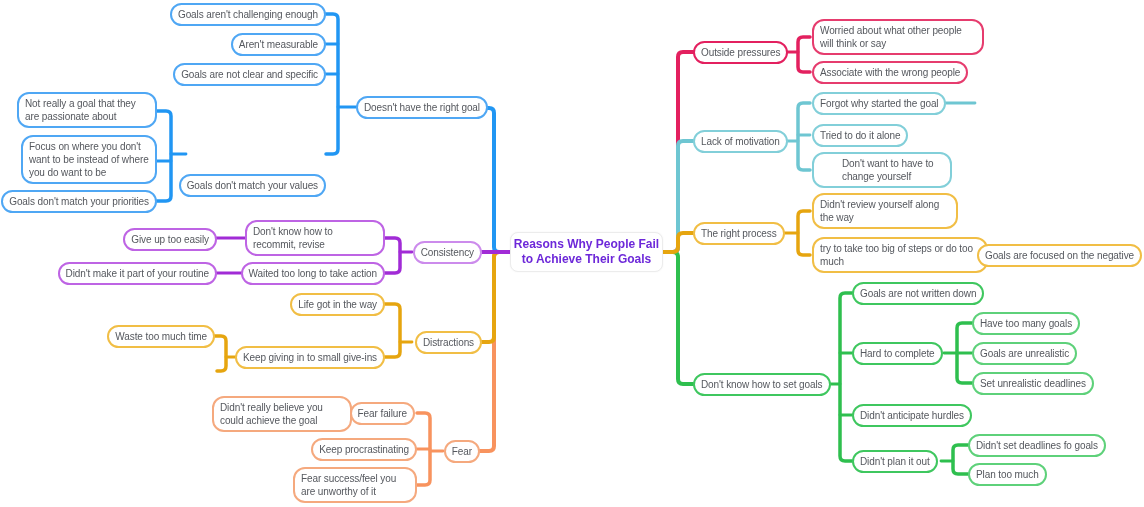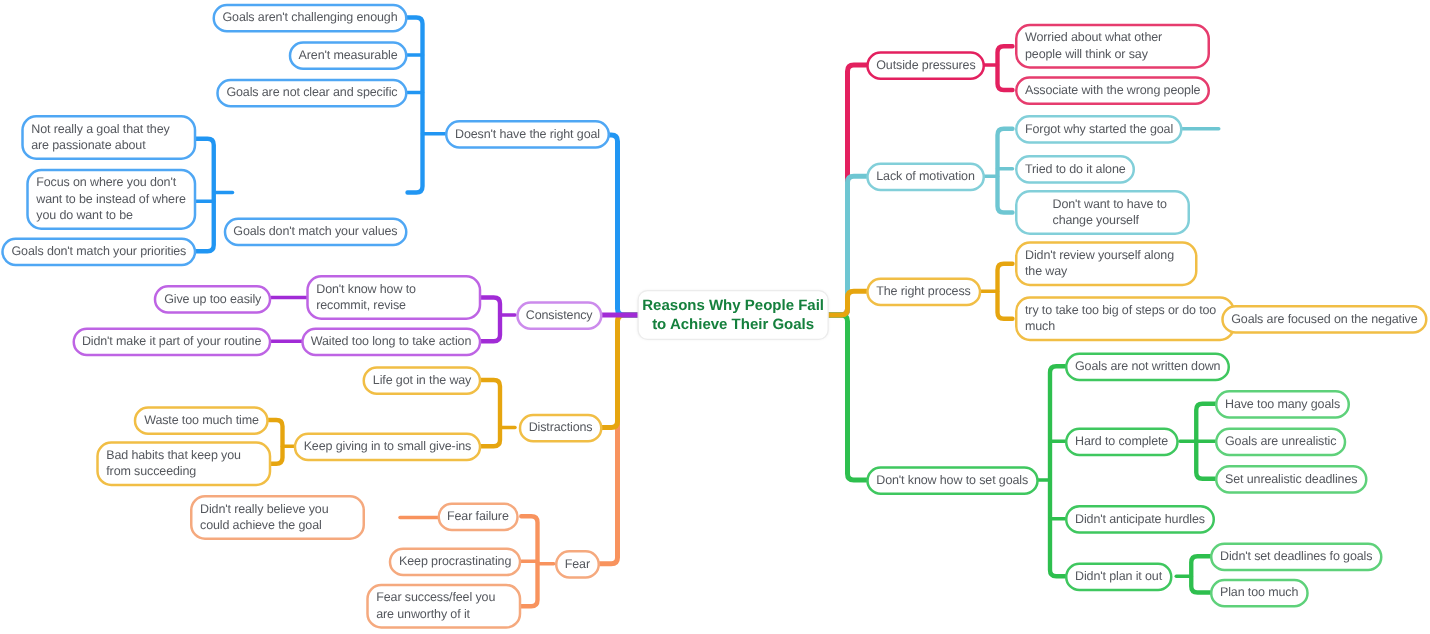--- a/index.html
+++ b/index.html
@@ -82,51 +82,50 @@
     <path class="w-mid" d="M852 293 H845 Q840 293 840 298 V456 Q840 461 845 461 H852" stroke="#2EBF4E"></path>
     <path class="w-stub" d="M840 353 H852" stroke="#2EBF4E"></path>
     <path class="w-stub" d="M840 415 H852" stroke="#2EBF4E"></path>
     <path class="w-stub" d="M944 353 H957" stroke="#2EBF4E"></path>
     <path class="w-mid" d="M972 323 H962 Q957 323 957 328 V378 Q957 383 962 383 H972" stroke="#2EBF4E"></path>
     <path class="w-stub" d="M957 353 H972" stroke="#2EBF4E"></path>
     <path class="w-stub" d="M941 461 H953" stroke="#2EBF4E"></path>
     <path class="w-mid" d="M968 445 H958 Q953 445 953 450 V469 Q953 474 958 474 H968" stroke="#2EBF4E"></path>
   </svg>
 
-  <div class="node root" style="left: 510px; top: 232px; width: 153px; color: #15803d;">Reasons Why People Fail to Achieve Their Goals</div>
+  <div class="node root" style="left: 510px; top: 232px; width: 153px; color: #6d28d9;">Reasons Why People Fail to Achieve Their Goals</div>
 
   <div class="node nw" style="left: 356px; top: 96px; border-color: rgb(79, 167, 244);">Doesn't have the right goal</div>
   <div class="node nw" style="right: 818px; top: 3px; border-color: rgb(79, 167, 244);">Goals aren't challenging enough</div>
   <div class="node nw" style="right: 818px; top: 33px; border-color: rgb(79, 167, 244);">Aren't measurable</div>
   <div class="node nw" style="right: 818px; top: 63px; border-color: rgb(79, 167, 244);">Goals are not clear and specific</div>
   <div class="node nw" style="right: 818px; top: 129px; border-color: rgb(79, 167, 244); margin-top: 45px;">Goals don't match your values</div>
   <div class="node" style="right: 987px; top: 92px; width: 140px; border-color: rgb(79, 167, 244);">Not really a goal that they are passionate about</div>
   <div class="node" style="right: 987px; top: 135px; width: 136px; border-color: rgb(79, 167, 244);">Focus on where you don't want to be instead of where you do want to be</div>
   <div class="node nw" style="right: 987px; top: 190px; border-color: rgb(79, 167, 244);">Goals don't match your priorities</div>
 
   <div class="node nw" style="right: 662px; top: 241px; border-color: rgb(204, 139, 236);">Consistency</div>
   <div class="node" style="right: 759px; top: 220px; width: 140px; border-color: rgb(190, 100, 228);">Don't know how to recommit, revise</div>
   <div class="node nw" style="right: 927px; top: 228px; border-color: rgb(190, 100, 228);">Give up too easily</div>
   <div class="node nw" style="right: 759px; top: 262px; border-color: rgb(190, 100, 228);">Waited too long to take action</div>
   <div class="node nw" style="right: 927px; top: 262px; border-color: rgb(190, 100, 228);">Didn't make it part of your routine</div>
 
   <div class="node nw" style="right: 662px; top: 331px; border-color: rgb(241, 190, 69);">Distractions</div>
   <div class="node nw" style="right: 759px; top: 293px; border-color: rgb(241, 190, 69);">Life got in the way</div>
   <div class="node nw" style="right: 759px; top: 346px; border-color: rgb(241, 190, 69);">Keep giving in to small give-ins</div>
   <div class="node nw" style="right: 929px; top: 325px; border-color: rgb(241, 190, 69);">Waste too much time</div>
-  <div class="node" style="right: 927px; top: 353px; width: 140px; border-color: rgb(241, 190, 69);">Bad habits that keep you from succeeding</div>
 
   <div class="node nw" style="right: 664px; top: 440px; border-color: rgb(245, 169, 126);">Fear</div>
   <div class="node nw" style="right: 729px; top: 402px; border-color: rgb(245, 169, 126);">Fear failure</div>
-  <div class="node" style="right: 852px; top: 396px; width: 140px; border-color: rgb(245, 169, 126);">Didn't really believe you could achieve the goal</div>
+  <div class="node" style="right: 792px; top: 396px; width: 140px; border-color: rgb(245, 169, 126);">Didn't really believe you could achieve the goal</div>
   <div class="node nw" style="right: 727px; top: 438px; border-color: rgb(245, 169, 126);">Keep procrastinating</div>
   <div class="node" style="right: 727px; top: 467px; width: 124px; border-color: rgb(245, 169, 126);">Fear success/feel you are unworthy of it</div>
 
   <div class="node nw" style="left: 693px; top: 41px; border-color: rgb(227, 32, 95);">Outside pressures</div>
-  <div class="node" style="left: 812px; top: 19px; width: 156px; border-color: rgb(230, 60, 110);">Worried about what other people will think or say</div>
+  <div class="node" style="left: 812px; top: 19px; width: 172px; border-color: rgb(230, 60, 110);">Worried about what other people will think or say</div>
   <div class="node nw" style="left: 812px; top: 61px; border-color: rgb(230, 60, 110);">Associate with the wrong people</div>
 
   <div class="node nw" style="left: 693px; top: 130px; border-color: rgb(130, 207, 217);">Lack of motivation</div>
   <div class="node nw" style="left: 812px; top: 92px; border-color: rgb(130, 207, 217);">Forgot why started the goal</div>
   <div class="node nw" style="left: 812px; top: 124px; border-color: rgb(130, 207, 217);">Tried to do it alone</div>
   <div class="node" style="left: 812px; top: 152px; width: 140px; border-color: rgb(130, 207, 217); padding-left: 28px;">Don't want to have to change yourself</div>
 
   <div class="node nw" style="left: 693px; top: 222px; border-color: rgb(241, 190, 69);">The right process</div>
   <div class="node" style="left: 812px; top: 193px; width: 146px; border-color: rgb(241, 190, 69);">Didn't review yourself along the way</div>
   <div class="node" style="left: 812px; top: 237px; width: 176px; border-color: rgb(241, 190, 69);">try to take too big of steps or do too much</div>

